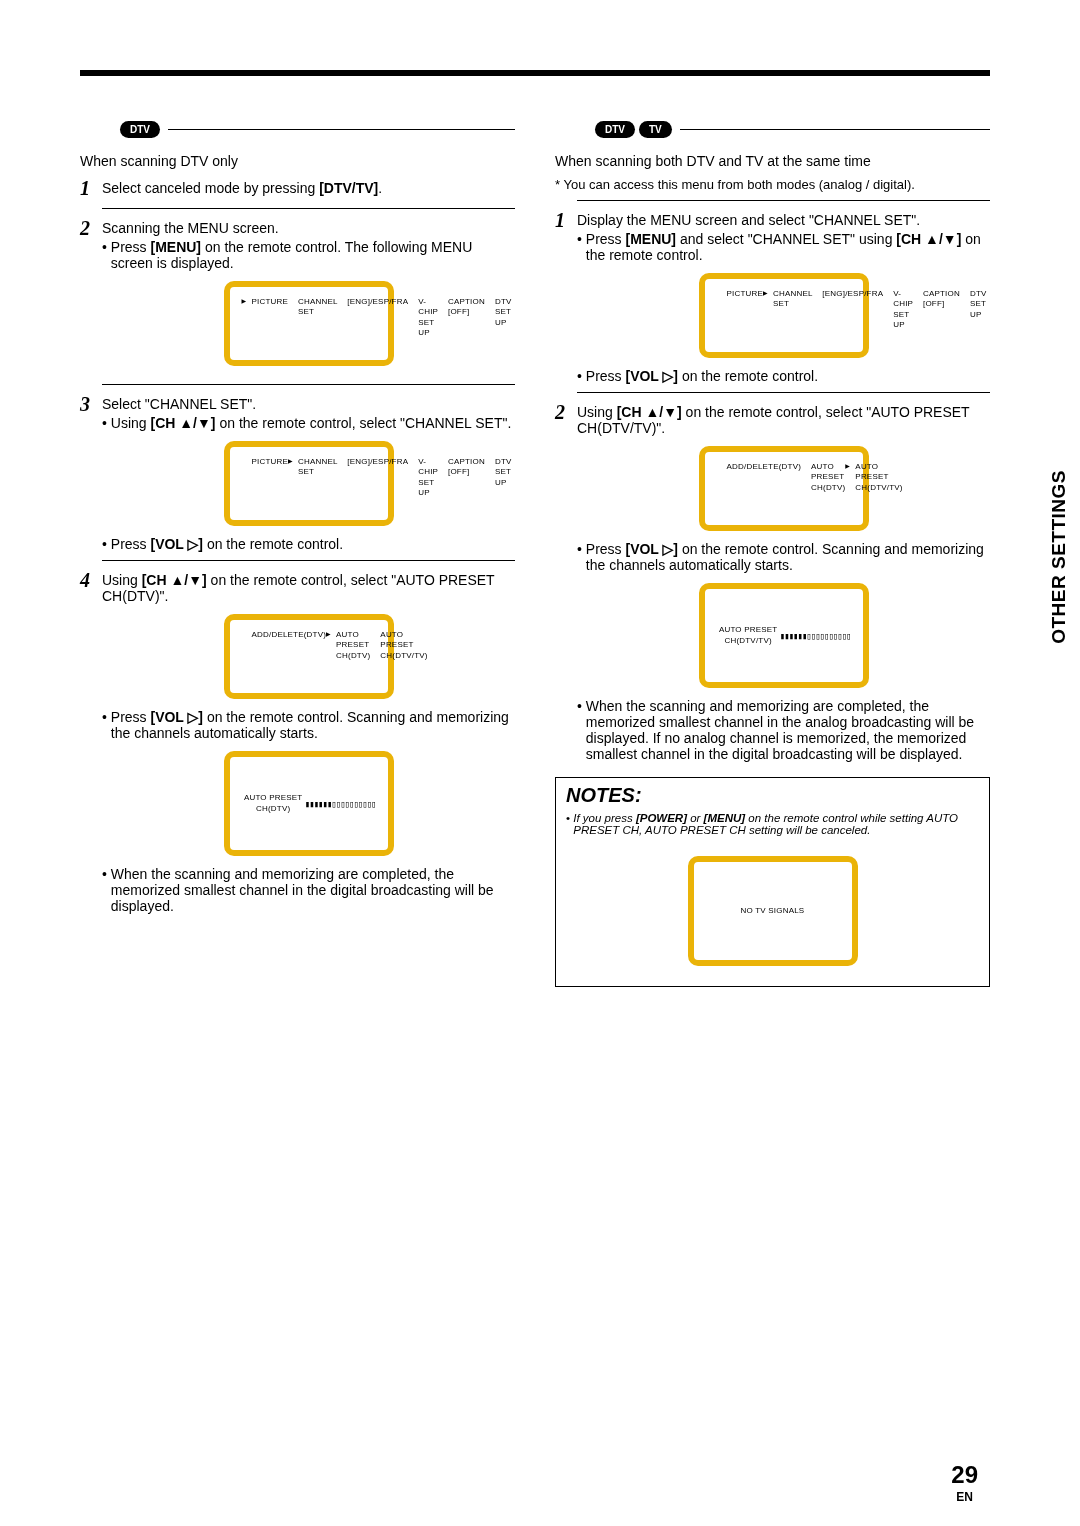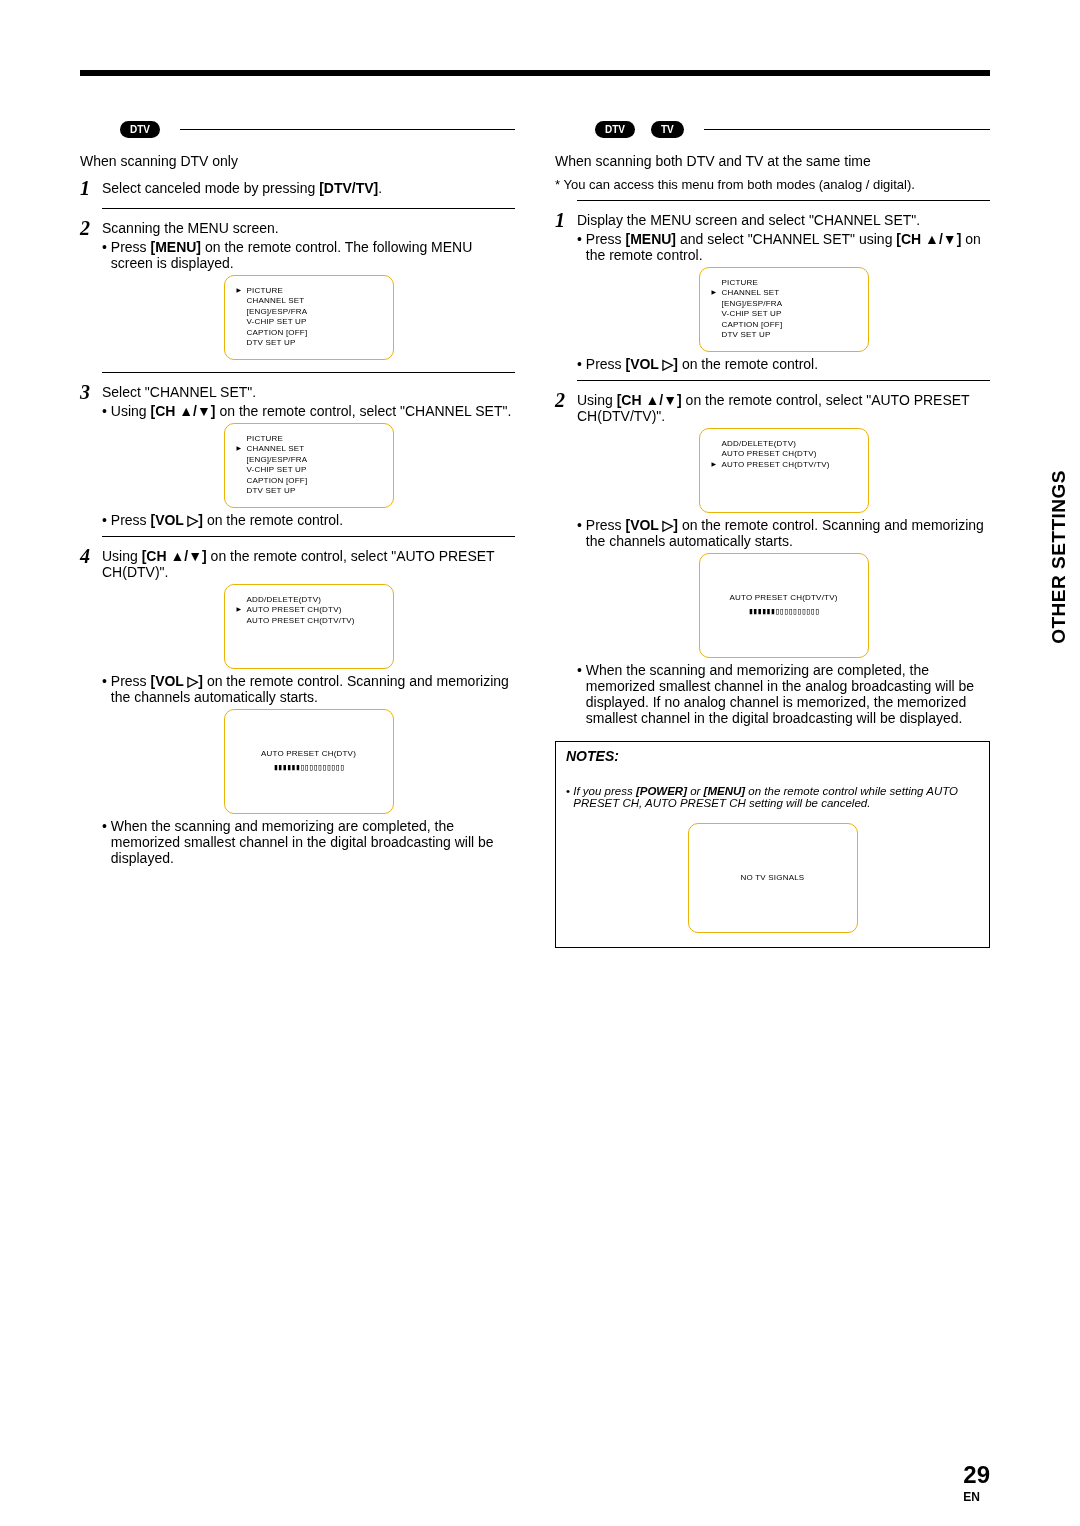--- a/index.html
+++ b/index.html
@@ -22,76 +22,76 @@
     margin-bottom: 45px;
   }
   .columns {
     display: flex;
     gap: 40px;
   }
   .col {
     flex: 1;
     width: 0;
   }
-  .tag-row { display:flex; gap:16px; align-items:center; margin-bottom:15px; margin-left:40px;}
+  .tag-row { display:flex; gap:4px; align-items:center; margin-bottom:15px; margin-left:40px;}
   .tag {
     background:#000; color:#fff;
     font-size:10px; font-weight:bold;
     padding:3px 10px; border-radius:10px;
     display:inline-block;
   }
   .tag-row .line-after { flex:1; border-top:1px solid #000; height:0; margin-left:4px;}
   .intro { margin: 5px 0 8px 0; }
   .step { display:flex; margin: 2px 0; }
   .step-num { font-size:20px; font-weight:bold; font-style:italic; font-family: 'Times New Roman', serif; width:22px; flex:none;}
   .step-body { flex:1; padding-top:3px; }
   .bullet { display:flex; margin-top:3px; margin-left:0px;}
   .bullet::before { content:"• "; white-space:pre;}
   .bullet-body { flex:1;}
   .hr { border:none; border-top:1px solid #000; margin:8px 0 8px 22px;}
   .hr-full { border:none; border-top:1px solid #000; margin:8px 0;}
   .osd {
     width:170px; height: auto; min-height:85px;
-    border:1px solid #eab308; border-radius:10px;
-    margin: 4px auto;
+    border:6px solid #eab308; border-radius:10px;
+    margin: 10px auto;
     padding: 10px 12px;
     box-sizing:border-box;
     font-size:8px; line-height:1.3; font-family: Arial, sans-serif; letter-spacing:0.2px;
-    display:flex; flex-direction:column;
+    display:flex; flex-direction:row;
   }
   .osd .row { display:flex; }
   .osd .cursor { width:10px; flex:none;}
   .osd-centered { align-items:center; justify-content:center; min-height:105px; text-align:center;}
   .progress { font-family: monospace; letter-spacing:-1px; font-size:9px; margin-top:3px;}
   b { font-weight:bold; }
   .notes-box {
     border:1px solid #000;
     margin-top:15px;
     position:relative;
   }
-  .notes-header { font-style:italic; font-weight:bold; font-size:14px; padding:6px 10px 0 10px; }
+  .notes-header { font-style:italic; font-weight:bold; font-size:20px; padding:6px 10px 0 10px; }
   .notes-body { font-size:11.5px; font-style:italic; padding:2px 10px 10px 10px;}
-  .notes-body .nb { display:flex; margin-top:19px;justify-content:flex-end;}
+  .notes-body .nb { display:flex; margin-top:3px;justify-content:flex-end;}
   .notes-body .nb::before { content:"• "; white-space:pre; font-style:normal;}
   .note-osd-wrap { display:flex; justify-content:flex-start; padding-bottom:10px;}
   .side-label {
     position:absolute;
     right: 10px;
     top: 470px;
     writing-mode: vertical-rl;
     transform: rotate(180deg);
     font-weight:bold;
     font-size:19px;
     letter-spacing:0.5px;
   }
   .footer {
     position:absolute;
     bottom:22px;
-    right:90px;
-    text-align:left;
+    right:102px;
+    text-align:center;
     margin-left:16px;
   }
   .pg { font-size:24px; font-weight:bold; display:block; }
   .en { font-size:12px; display:block; margin-top:1px;font-weight:bold;}
   .triangle-r::before { content:"▶"; font-size:6px; position:relative; top:-1px;}
   .small-star { font-size:13px;}
 </style>
 </head>
 <body>
 

